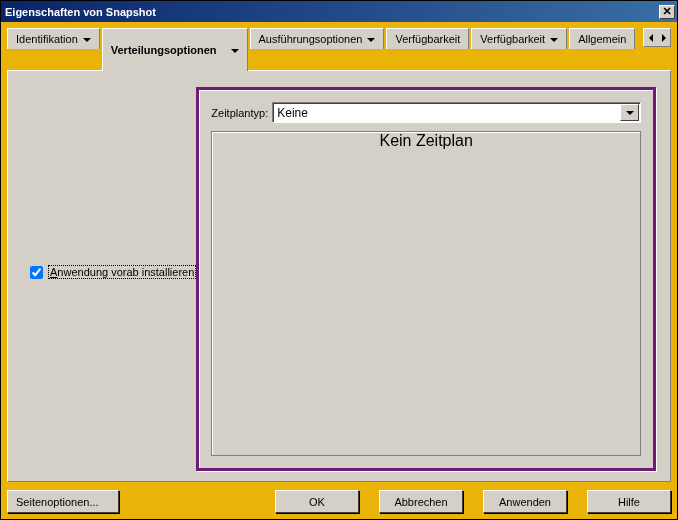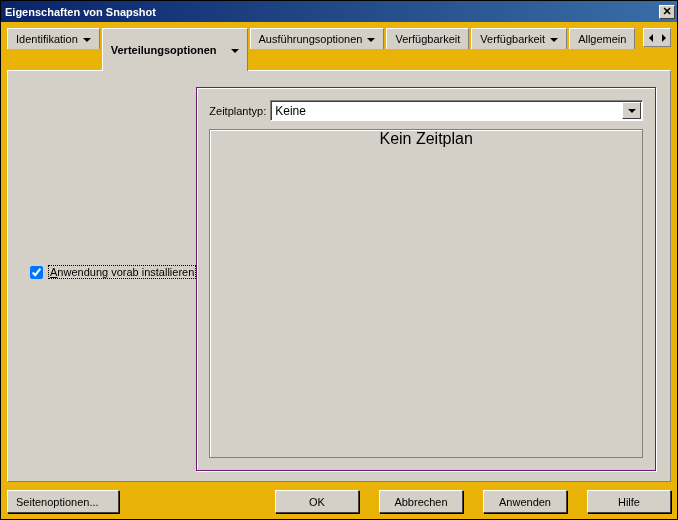--- a/index.html
+++ b/index.html
@@ -183,21 +183,21 @@
   .chk-label {
     border: 1px dotted #000;
     padding: 0 1px;
     text-decoration: underline;
     text-decoration-color: transparent;
   }
   .chk-label .u {
     text-decoration: underline;
   }
   .group {
-    border: 1px solid #701a75;
+    border: 3px solid #701a75;
     box-shadow: inset 1px 1px 0 #fff, 1px 1px 0 #fff;
     flex: 1;
     padding: 12px;
     display: flex;
     flex-direction: column;
     min-height: 0;
     box-sizing: border-box;
   }
   .row {
     display: flex;

